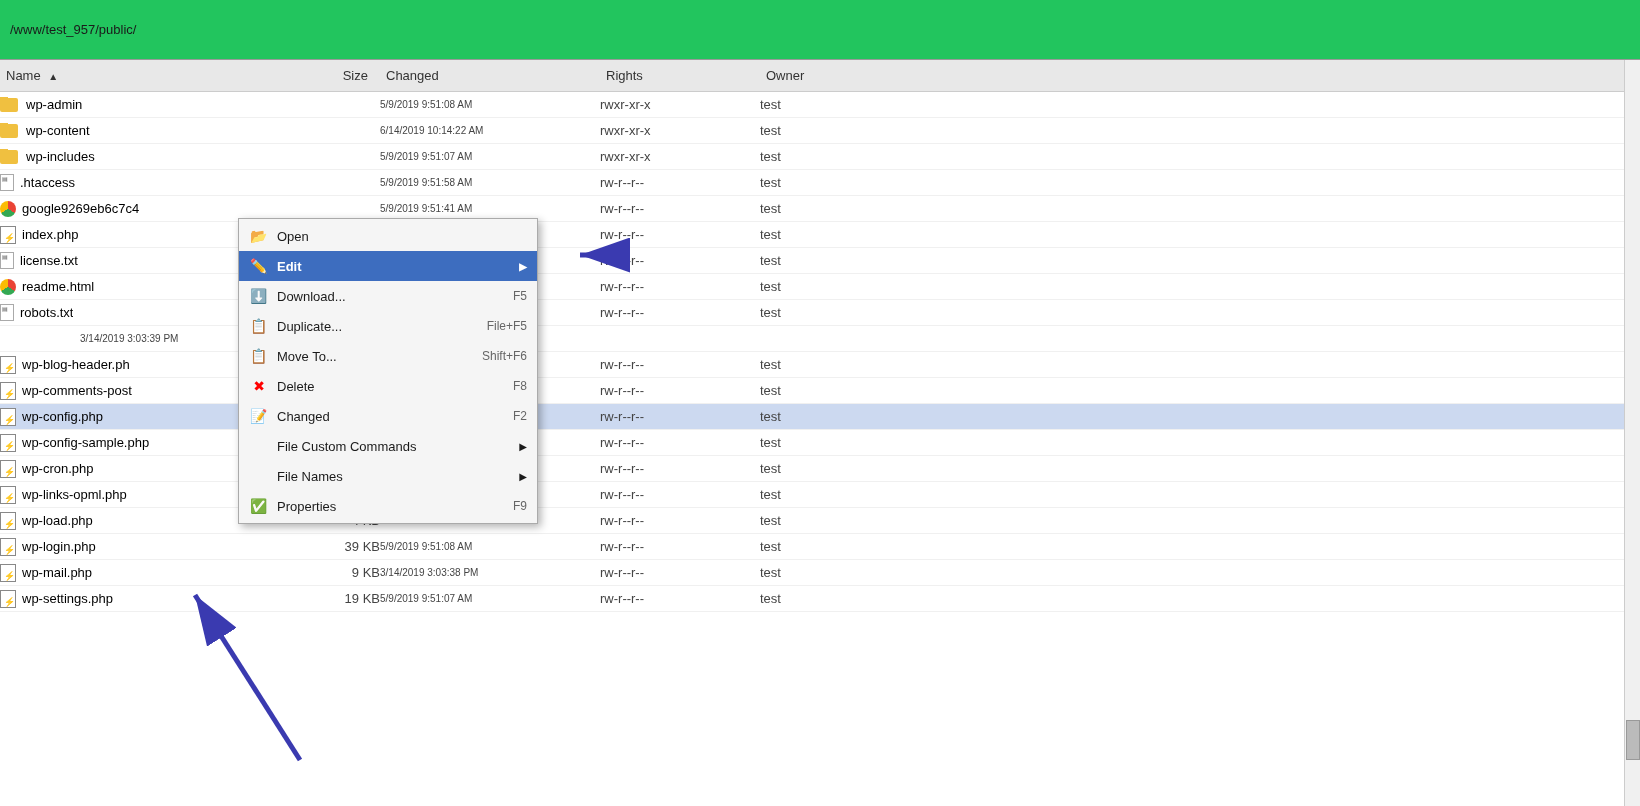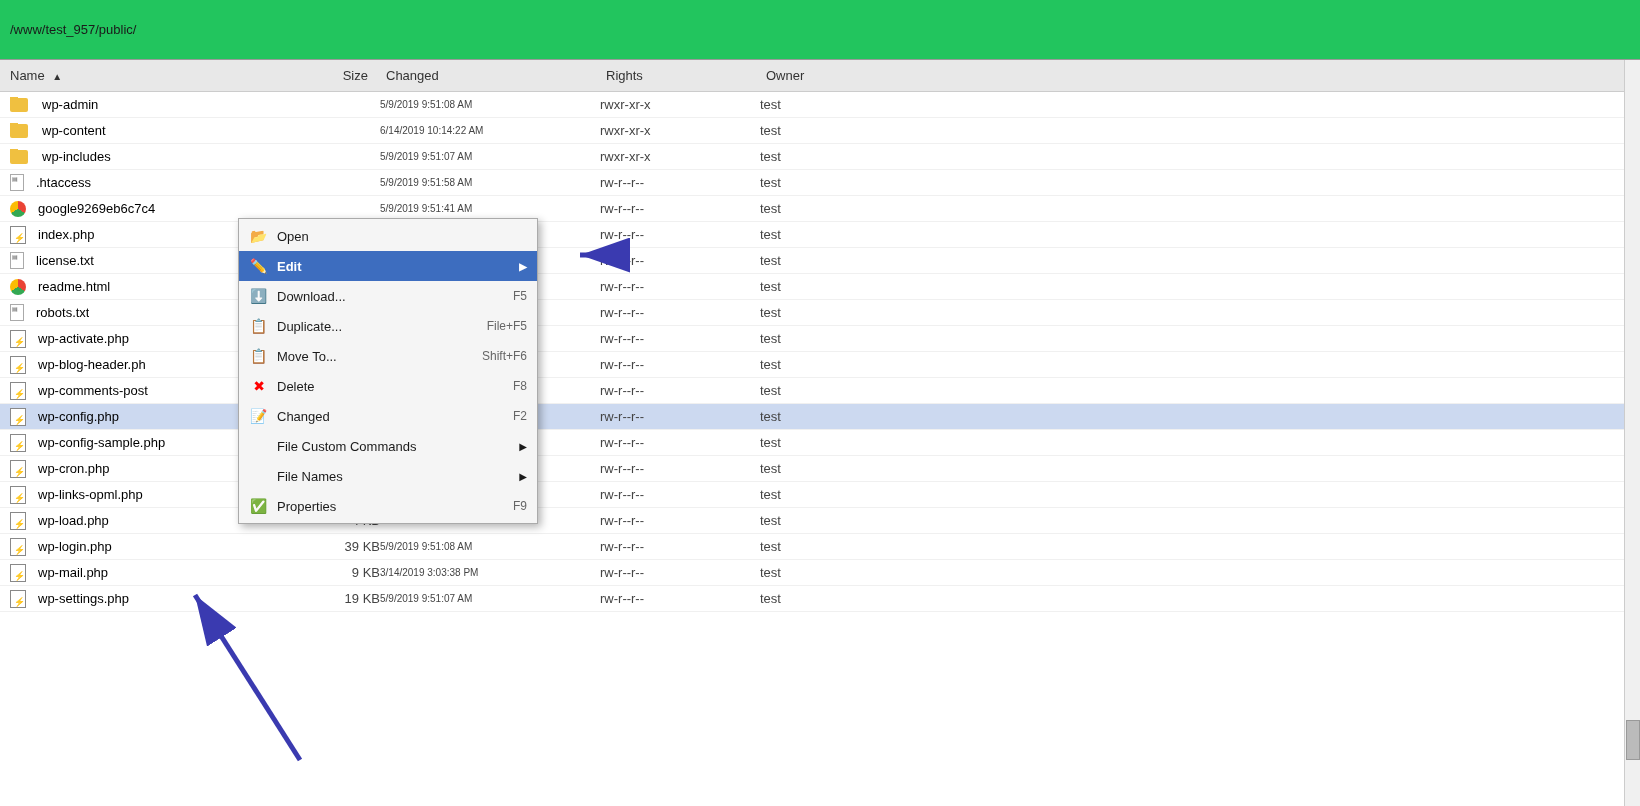--- a/index.html
+++ b/index.html
@@ -40,21 +40,21 @@
     }
 
     .col-header {
       font-size: 13px;
       color: #333;
       padding: 0 6px;
       cursor: pointer;
       user-select: none;
     }
 
-    .col-name { width: 300px; padding-left: 10px; }
+    .col-name { width: 300px; }
     .col-size { width: 80px; text-align: right; padding-right: 12px; }
     .col-changed { width: 220px; }
     .col-rights { width: 160px; }
     .col-owner { width: 120px; }
 
     .sort-arrow {
       font-size: 10px;
       margin-left: 4px;
     }
 
@@ -72,21 +72,21 @@
       background: #fff;
     }
 
     .file-row.selected {
       background: #ccd9f0;
     }
 
     .file-row .col-name {
       display: flex;
       align-items: center;
-      gap: 12px;
+      gap: 6px;
       overflow: hidden;
       white-space: nowrap;
     }
 
     .file-name-text {
       overflow: hidden;
       text-overflow: ellipsis;
       white-space: nowrap;
       font-size: 13px;
     }
@@ -366,24 +366,20 @@
     <div class="col-name">
       <span class="icon-text">▤</span>
       <span class="file-name-text">robots.txt</span>
     </div>
     <div class="col-size-cell"></div>
     <div class="col-changed-cell">5/9/2019 9:51:27 AM</div>
     <div class="col-rights-cell">rw-r--r--</div>
     <div class="col-owner-cell">test</div>
   </div>
       <div class="file-row">
-    <div class="col-name">
-      <span class="icon-php-file"></span>
-      <span class="file-name-text">wp-activate.php</span>
-    </div>
     <div class="col-size-cell"></div>
     <div class="col-changed-cell">3/14/2019 3:03:39 PM</div>
     <div class="col-rights-cell">rw-r--r--</div>
     <div class="col-owner-cell">test</div>
   </div>
       <div class="file-row">
     <div class="col-name">
       <span class="icon-php-file"></span>
       <span class="file-name-text">wp-blog-header.ph</span>
     </div>

